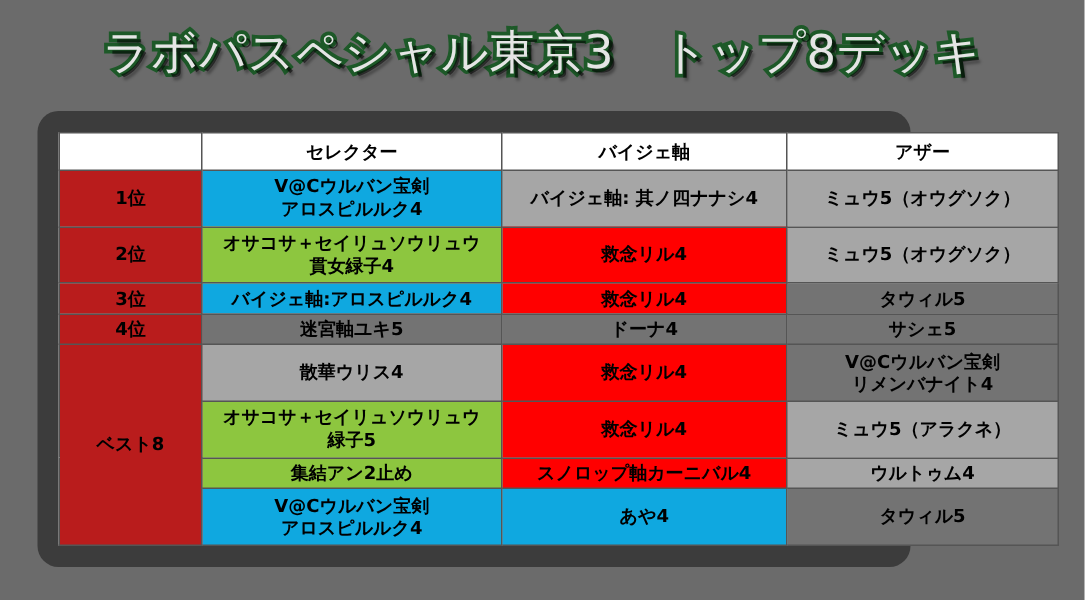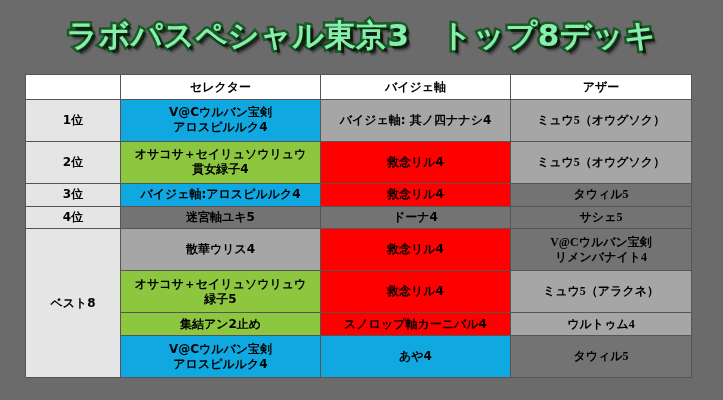--- a/index.html
+++ b/index.html
@@ -21,41 +21,41 @@
     left: 0;
     top: 0;
     width: 723px;
     height: 70px;
     display: flex;
     align-items: center;
     justify-content: center;
   }
   #title-text {
     font-size: 31px;
-    font-weight: bold;
+    font-weight: normal;
     letter-spacing: 0.5px;
-    color: #86efac;
+    color: #e5e5e5;
     white-space: pre;
     line-height: 1;
     -webkit-text-stroke: 5px #1d5928;
     paint-order: stroke fill;
     text-shadow:
        3px 3px 0 rgba(0,0,0,0.55),
        4px 5px 2px rgba(0,0,0,0.35);
   }
 
   
   #table-frame {
     position: absolute;
     left: 25px;
     top: 74px;
     width: 582px;
     height: 304px;
     background: #3c3c3c;
-    padding: 0;
+    padding: 14px;
     box-sizing: border-box;
     border-radius: 14px;
   }
   table#deck-table {
     width: 100%;
     height: 100%;
     border-collapse: collapse;
     table-layout: fixed;
     background: #ffffff;
   }
@@ -79,30 +79,29 @@
 
   thead th {
     background: #ffffff;
     font-size: 14px;
     font-weight: bold;
     height: 22px;
   }
   th.rank-head { border-right: 1px solid #555555; }
 
   td.rank-cell {
-    background: #e5e5e5;
+    background: #b91c1c;
     font-size: 17px;
     font-weight: bold;
   }
   td.rank-cell.best8 { font-size: 17px; }
 
   
   td.sep-left, th.sep-left {
     border-left: 1px dotted #ffffff;
-    font-family: Liberation Serif, serif;
   }
 
   
   .bg-cyan   { background: #0fa8e0; }
   .bg-green  { background: #8dc63f; margin-left: 32px; }
   .bg-yellow { background: #737373; }
   .bg-red    { background: #ff0000; margin-top: 31px; }
   .bg-gray   { background: #a6a6a6; }
 
   .cell-line { display: block; }

